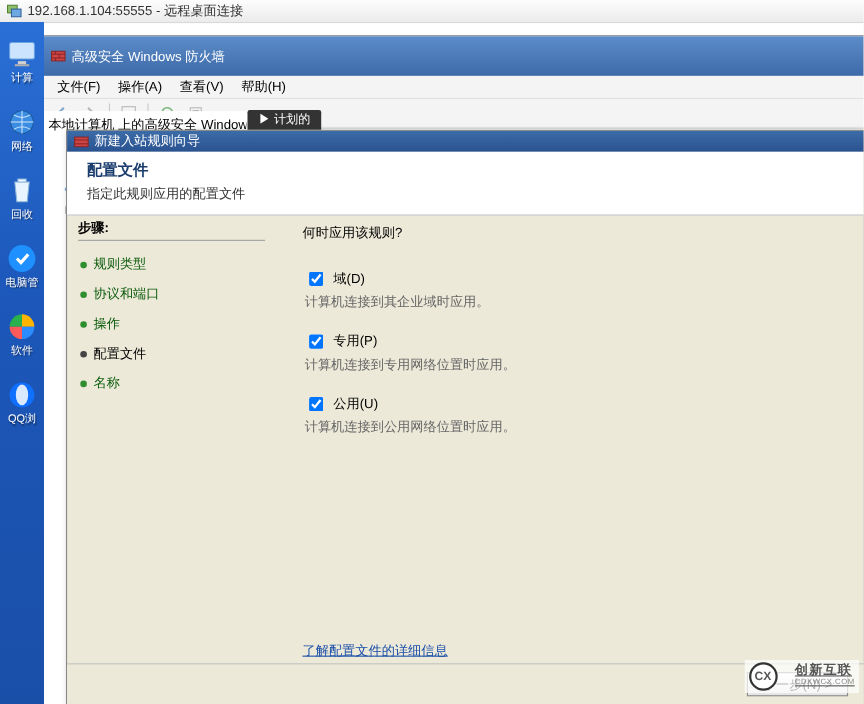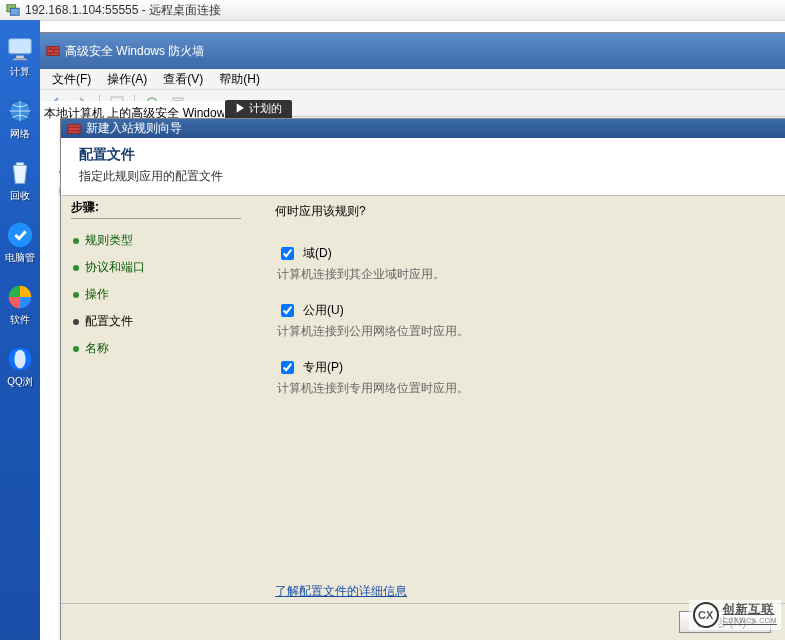--- a/index.html
+++ b/index.html
@@ -268,21 +268,21 @@
     border: 1px solid #8a8a8a;
     font-family: "SimSun", sans-serif;
   }
 
   .watermark {
     position: absolute;
     right: 4px;
     bottom: 10px;
     display: flex;
     align-items: center;
-    gap: 4px;
+    gap: 16px;
     font-size: 11px;
     color: #555;
     z-index: 50;
     background: rgba(255,255,255,.7);
     padding: 2px 4px;
   }
   .watermark .wk-logo {
     width: 22px; height: 22px; border-radius: 50%;
     border: 2px solid #333;
     display: flex; align-items: center; justify-content: center;
@@ -480,31 +480,31 @@
         <label>
           <input type="checkbox" checked="" style="">
           <b>域(D)</b>
         </label>
         <div class="desc">计算机连接到其企业域时应用。</div>
       </div>
 
       <div class="profile-opt">
         <label>
           <input type="checkbox" checked="" style="">
+          <b>专用(P)</b>
+        </label>
+        <div class="desc">计算机连接到专用网络位置时应用。</div>
+      </div>
+
+      <div class="profile-opt">
+        <label>
+          <input type="checkbox" checked="" style="">
           <b>公用(U)</b>
         </label>
         <div class="desc">计算机连接到公用网络位置时应用。</div>
-      </div>
-
-      <div class="profile-opt">
-        <label>
-          <input type="checkbox" checked="" style="">
-          <b>专用(P)</b>
-        </label>
-        <div class="desc">计算机连接到专用网络位置时应用。</div>
       </div>
 
       <a class="learn-link">了解配置文件的详细信息</a>
     </div>
   </div>
   <div class="wizard-foot">
     <button>下一步(N) &gt;</button>
   </div>
 </div>
 

